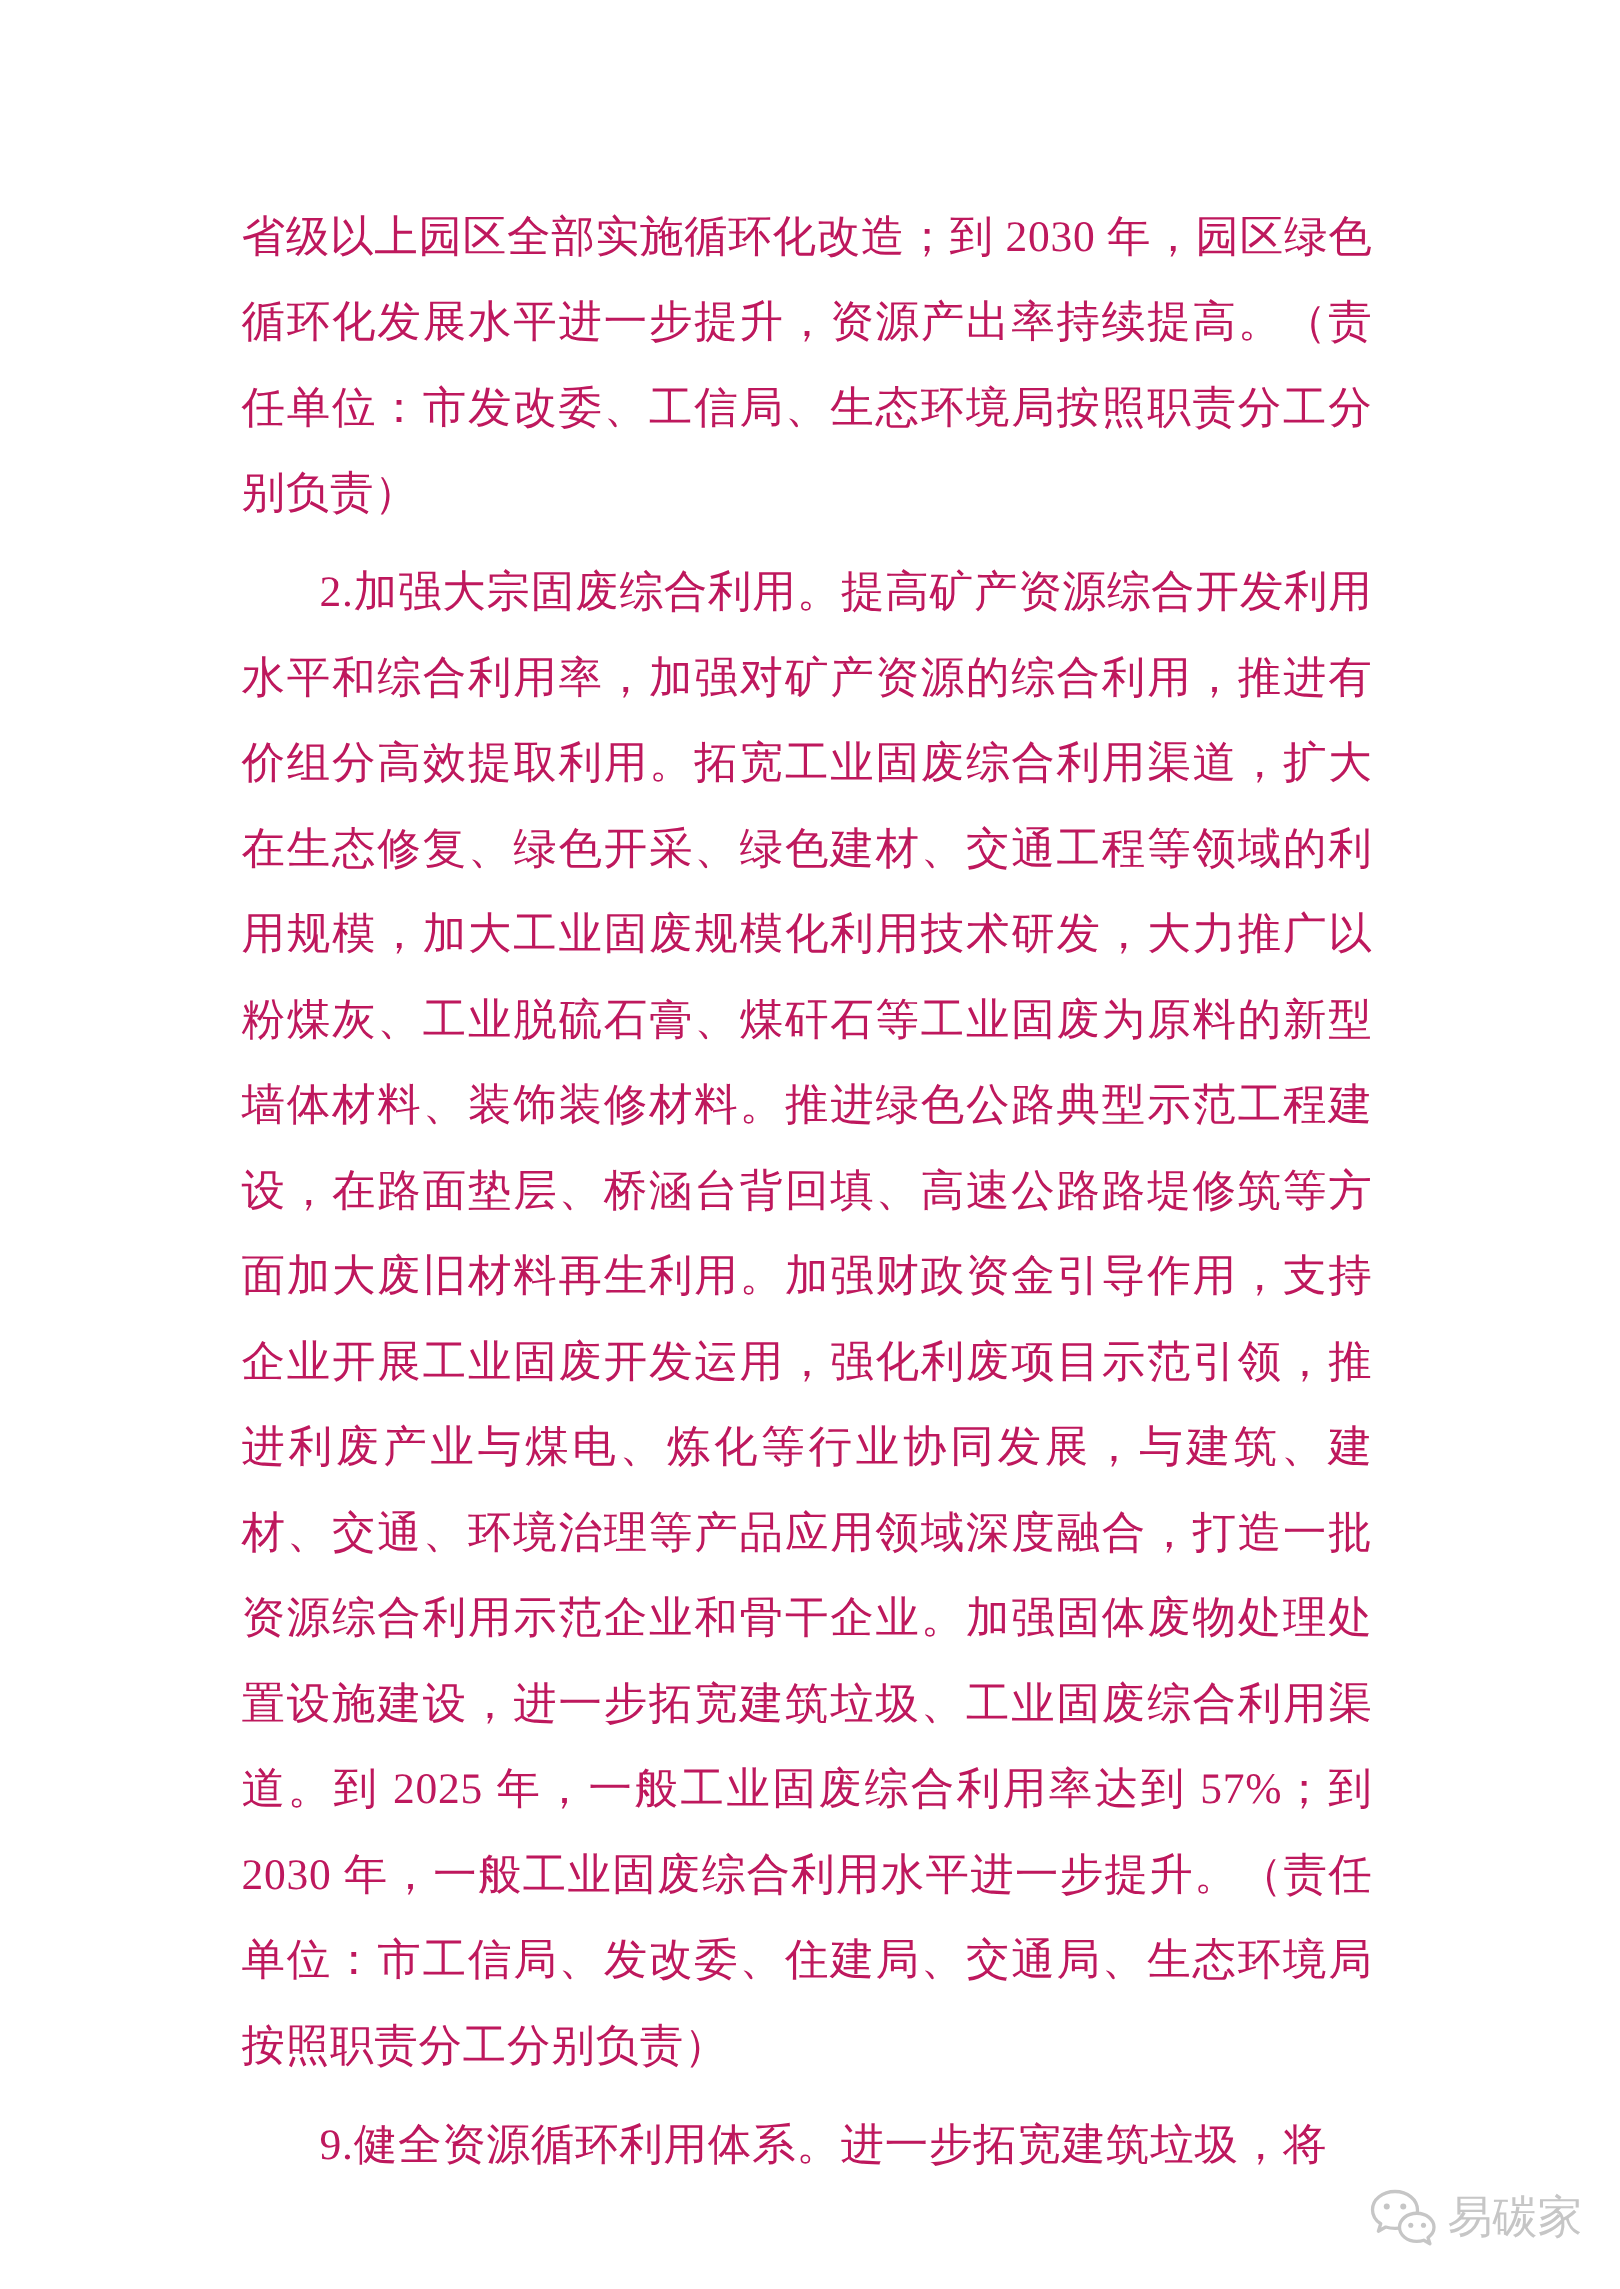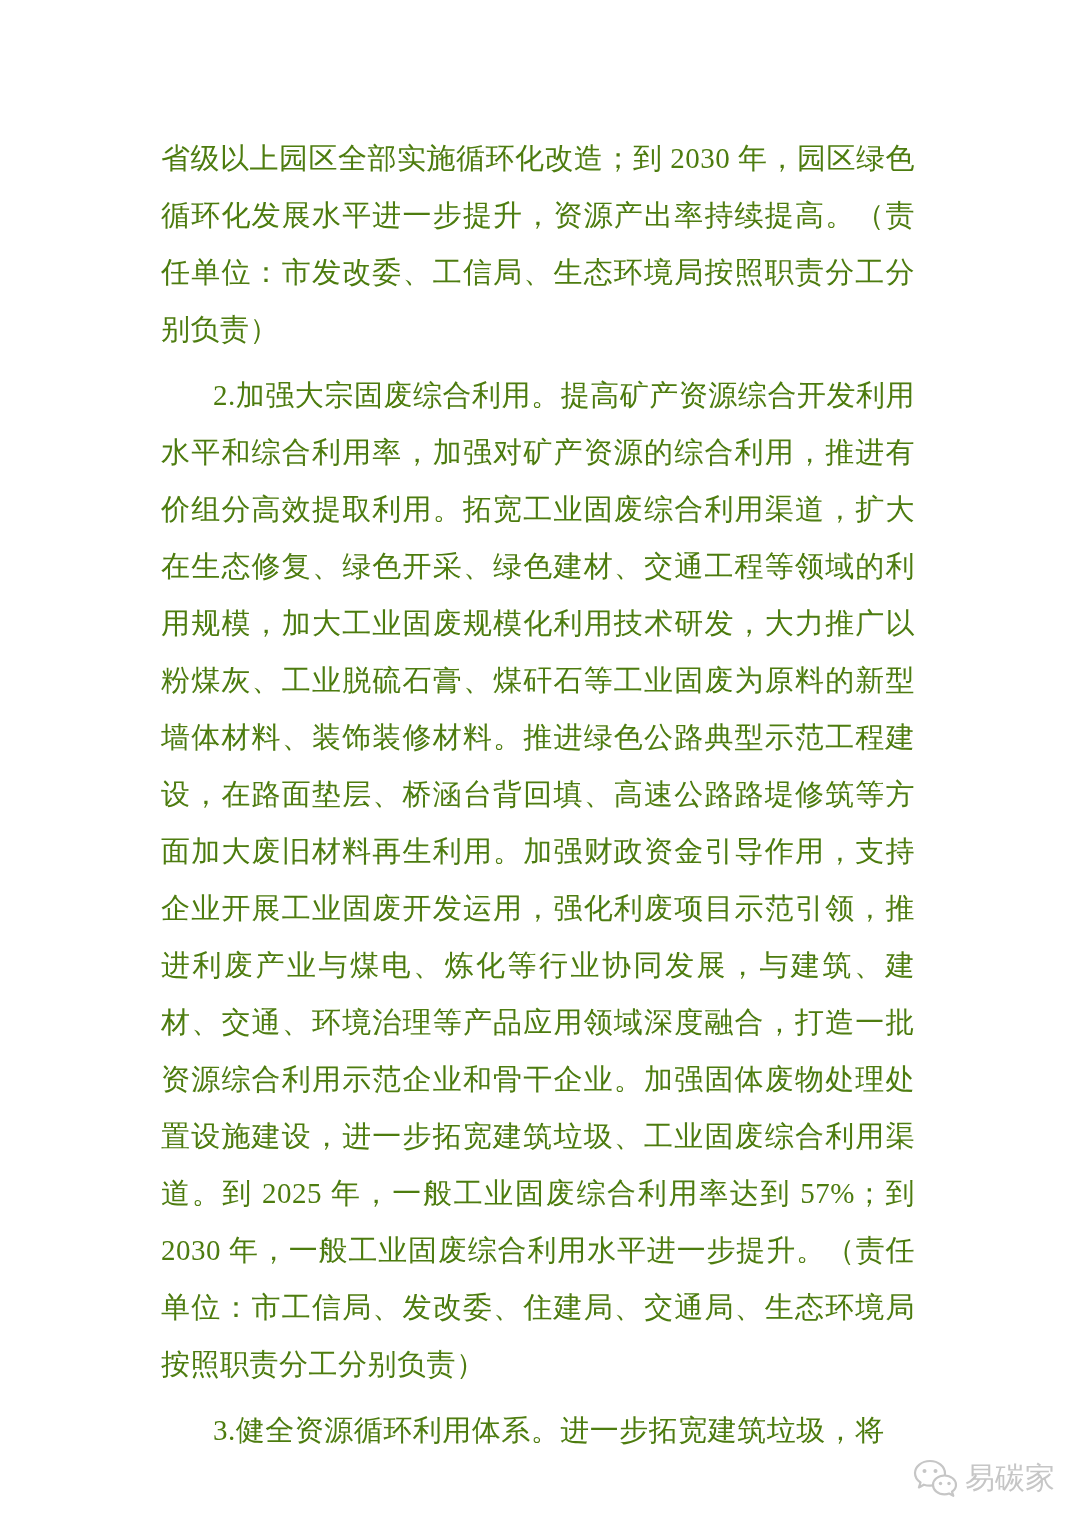--- a/index.html
+++ b/index.html
@@ -13,21 +13,21 @@
     height: 1526px;
     background: #ffffff;
     overflow: hidden;
     font-family: "Liberation Serif", "DejaVu Serif", serif;
   }
   .content {
     position: absolute;
     left: 161px;
     top: 130px;
     width: 754px;
-    color: #4d7c0f;
+    color: #be185d;
     font-size: 29px;
     line-height: 57px;
     text-align: justify;
     letter-spacing: 0.5px;
   }
   .para {
     margin: 0;
   }
   .para.indent {
     text-indent: 52px;
@@ -66,21 +66,21 @@
 <body>
 
 <div class="page">
 
   <div class="content">
 
     <p class="para"><span>省级以上园区全部实施循环化改造；到 2030 年，园区绿色循环化发展水平进一步提升，资源产出率持续提高。（责任单位：市发改委、工信局、生态环境局按照职责分工分别负责）</span></p>
 
     <p class="para indent"><span class="lead">2.加强大宗固废综合利用。</span><span>提高矿产资源综合开发利用水平和综合利用率，加强对矿产资源的综合利用，推进有价组分高效提取利用。拓宽工业固废综合利用渠道，扩大在生态修复、绿色开采、绿色建材、交通工程等领域的利用规模，加大工业固废规模化利用技术研发，大力推广以粉煤灰、工业脱硫石膏、煤矸石等工业固废为原料的新型墙体材料、装饰装修材料。推进绿色公路典型示范工程建设，在路面垫层、桥涵台背回填、高速公路路堤修筑等方面加大废旧材料再生利用。加强财政资金引导作用，支持企业开展工业固废开发运用，强化利废项目示范引领，推进利废产业与煤电、炼化等行业协同发展，与建筑、建材、交通、环境治理等产品应用领域深度融合，打造一批资源综合利用示范企业和骨干企业。加强固体废物处理处置设施建设，进一步拓宽建筑垃圾、工业固废综合利用渠道。到 2025 年，一般工业固废综合利用率达到 57%；到 2030 年，一般工业固废综合利用水平进一步提升。（责任单位：市工信局、发改委、住建局、交通局、生态环境局按照职责分工分别负责）</span></p>
 
-    <p class="para indent"><span class="lead">3.健全资源循环利用体系。</span><span>进一步拓宽建筑垃圾，将</span></p>
+    <p class="para indent"><span class="lead">9.健全资源循环利用体系。</span><span>进一步拓宽建筑垃圾，将</span></p>
 
   </div>
 
 
   <div class="watermark">
     <span>
       <svg width="46" height="40" viewBox="0 0 46 40">
         <g fill="#ffffff" stroke="#c6c6c6" stroke-width="2.2" stroke-linejoin="round">
           <path d="M18 2 C9.7 2 3 7.4 3 14.1 c0 3.8 2.1 7.2 5.5 9.4 l-1.6 5 4.9 -2.8 c1.9 0.6 4 0.9 6.2 0.9 8.3 0 15 -5.4 15 -12.1 C33 7.4 26.3 2 18 2 Z"></path>
           <path d="M32.5 16.5 c-6.4 0 -11.5 4.2 -11.5 9.4 0 5.2 5.1 9.4 11.5 9.4 1.7 0 3.3 -0.3 4.7 -0.8 l4.1 2.3 -1.3 -4.1 c2.5 -1.7 4 -4.1 4 -6.8 0 -5.2 -5.1 -9.4 -11.5 -9.4 Z"></path>

